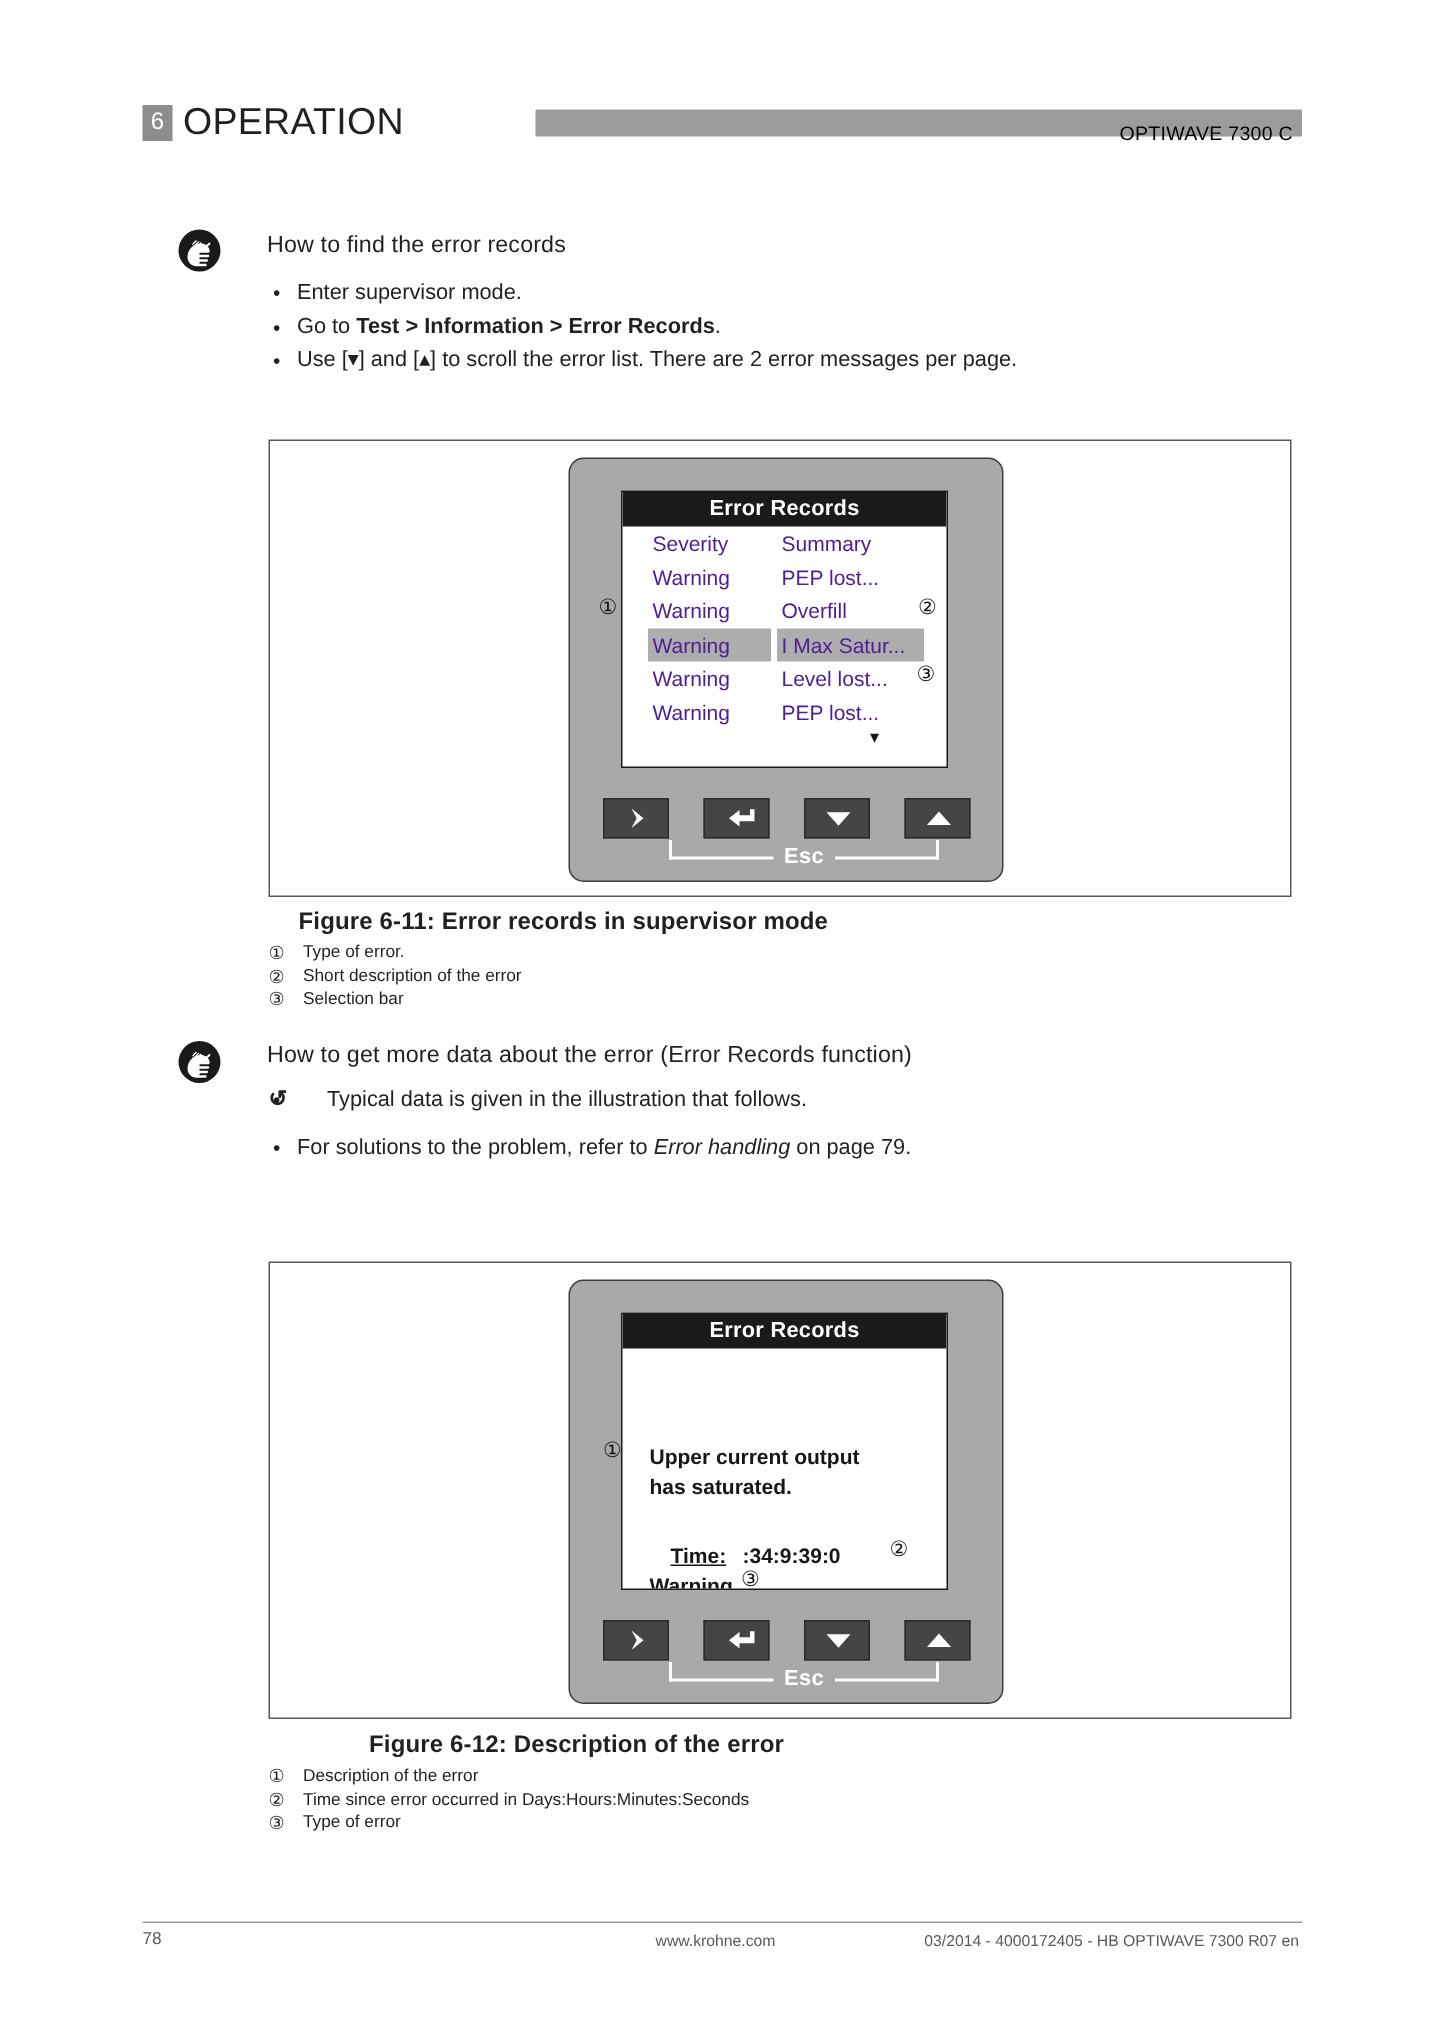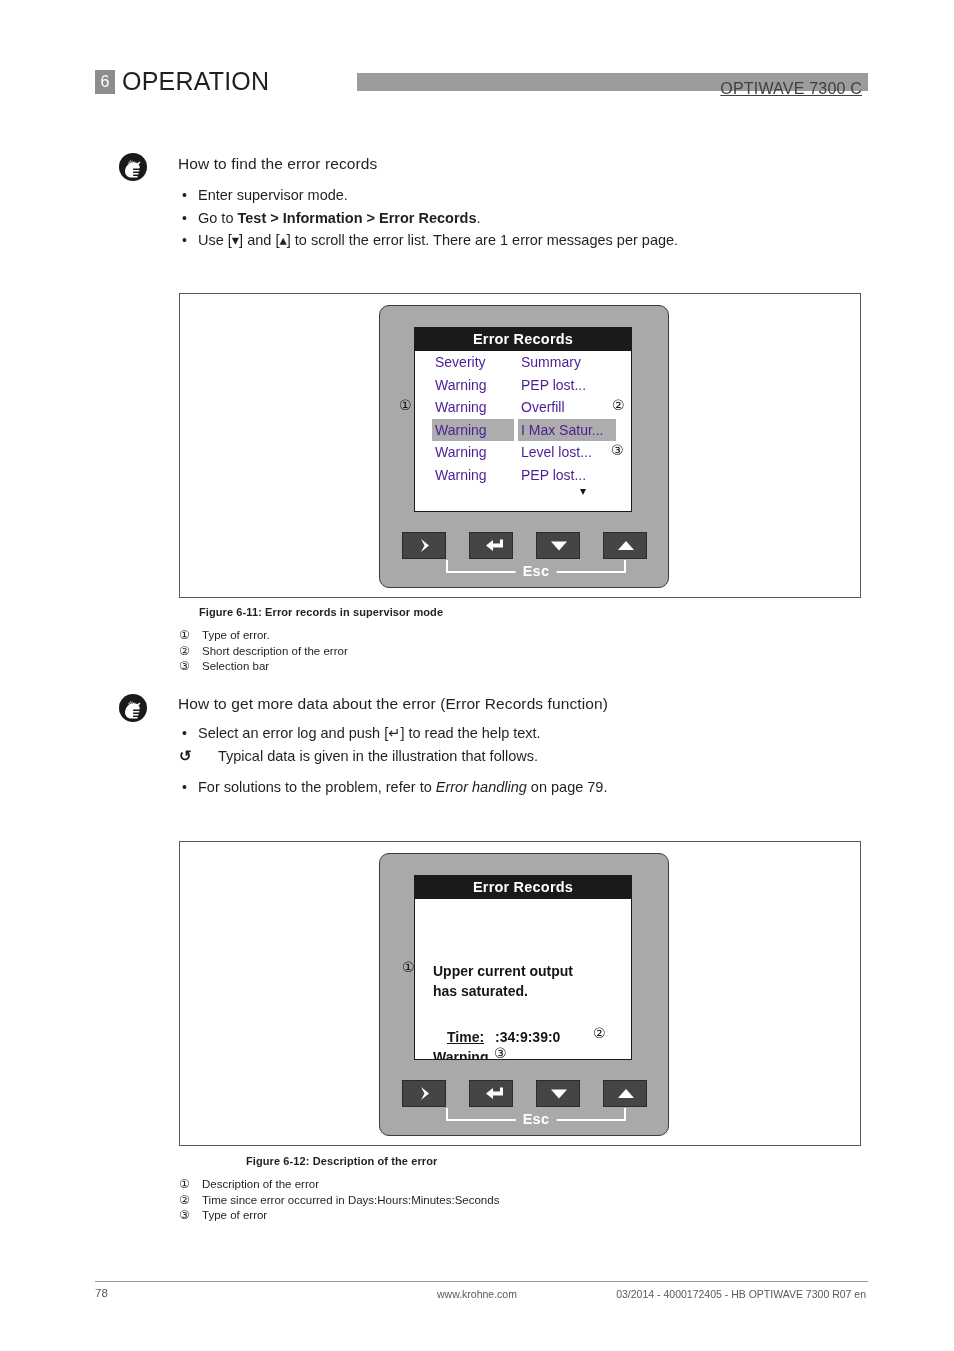--- a/index.html
+++ b/index.html
@@ -56,25 +56,24 @@
     right: 0;
     height: 18px;
     background: #9c9c9c;
   }
   .header-doc-title {
     position: absolute;
     right: 6px;
     top: 7px;
     height: 18px;
     line-height: 18px;
-    font-size: 16px;
-    color: #404040;
+    font-size: 13px;
+    color: #000000;
     letter-spacing: 0.2px;
     white-space: nowrap;
-    text-decoration: underline;
   }
 
   
   .hand-icon {
     position: absolute;
     width: 30px;
     height: 30px;
   }
   .hand-icon svg { display: block; }
 
@@ -271,21 +270,21 @@
     color: #ffffff;
     font-size: 14.5px;
     font-weight: bold;
     line-height: 18px;
     letter-spacing: 0.3px;
   }
 
   
   .fig-caption {
     position: absolute;
-    font-size: 11px;
+    font-size: 16px;
     font-weight: bold;
     color: #231f20;
     white-space: nowrap;
     letter-spacing: 0.1px;
     padding-left: 20px;
   }
   .legend {
     position: absolute;
     font-size: 11.5px;
     color: #231f20;
@@ -373,21 +372,21 @@
   <li>
     <span class="bullet-dot">•</span>
     <span>Enter supervisor mode.</span>
   </li>
   <li>
     <span class="bullet-dot">•</span>
     <span>Go to </span><span class="b">Test &gt; Information &gt; Error Records</span><span>.</span>
   </li>
   <li>
     <span class="bullet-dot">•</span>
-    <span>Use [▾] and [▴] to scroll the error list. There are 1 error messages per page.</span>
+    <span>Use [▾] and [▴] to scroll the error list. There are 2 error messages per page.</span>
   </li>
 </ul>
 
 <div class="figure-frame" style="left:179px; top:293px; width:682px; height:305px;">
 
   <div class="device" style="left:199px; top:11px; width:290px; height:283px;">
 
     <div class="device-screen" style="left:34px; top:21px; width:218px; height:185px;">
       <div class="screen-titlebar">Error Records</div>
 
@@ -480,21 +479,20 @@
     <path d="M12.1 11.6c.6-.9 1.4-1.7 2.3-2.3" stroke="#ffffff" stroke-width="0.9" fill="none" stroke-linecap="round"></path>
     <path d="M13.7 12.1c.6-.9 1.4-1.6 2.3-2.2" stroke="#ffffff" stroke-width="0.9" fill="none" stroke-linecap="round"></path>
   </svg>
 </div>
 
 <div class="section-heading" style="left:178px; top:695px;">How to get more data about the error (Error Records function)</div>
 
 <ul class="bullet-list" style="left:178px; top:722px;">
   <li>
     <span class="bullet-dot">•</span>
-    <span>Select an error log and push [↵] to read the help text.</span>
   </li>
   <li class="note">
     <span class="bullet-arrow">↺</span>
     <span>Typical data is given in the illustration that follows.</span>
   </li>
   <li style="margin-top:9px;">
     <span class="bullet-dot">•</span>
     <span>For solutions to the problem, refer to </span><span class="it">Error handling</span><span> on page 79.</span>
   </li>
 </ul>

